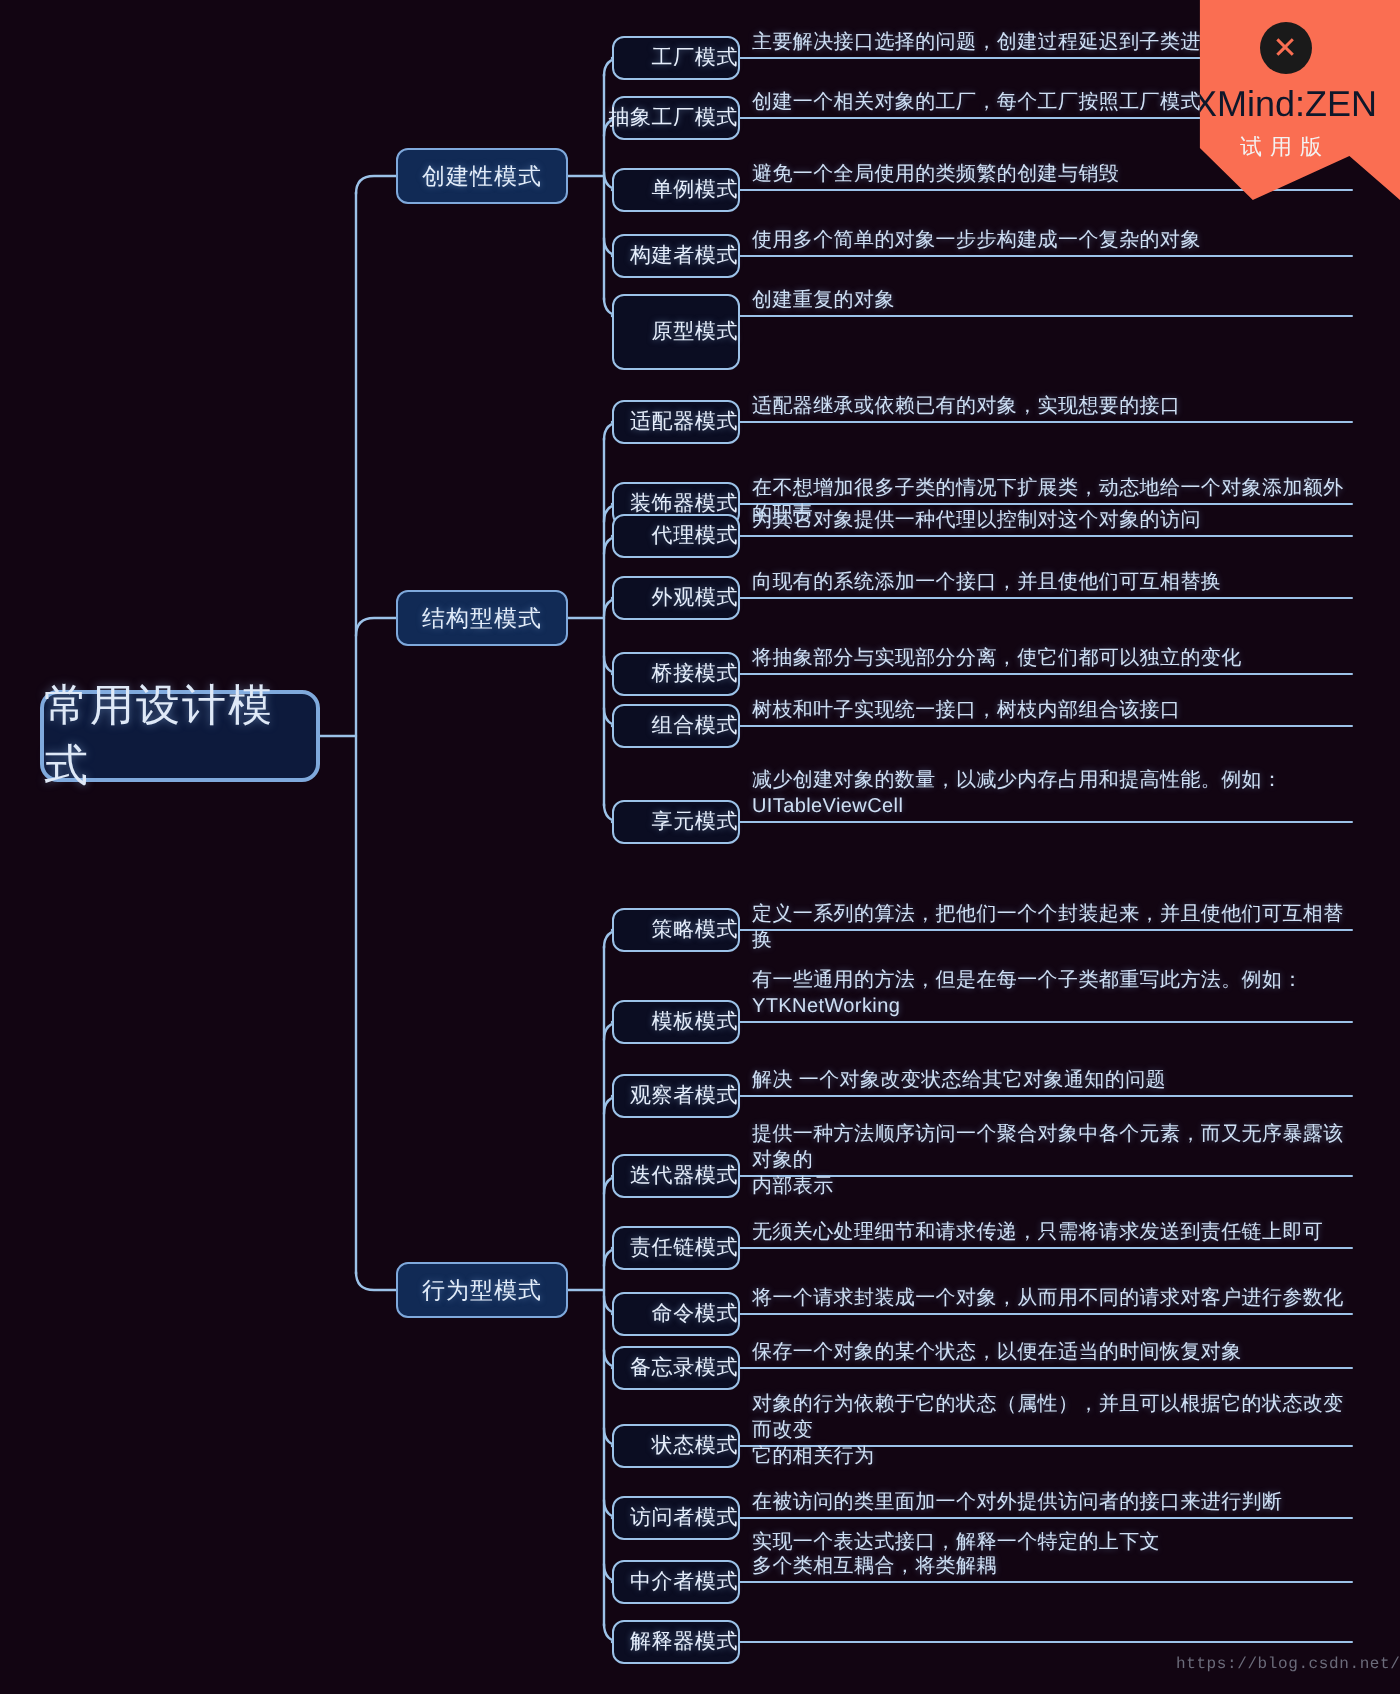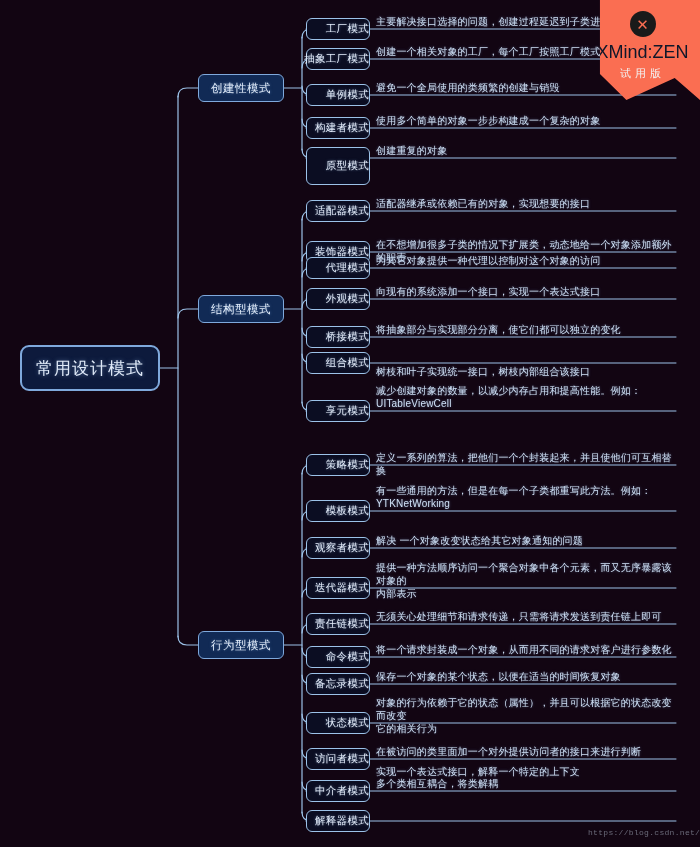--- a/index.html
+++ b/index.html
@@ -14,21 +14,21 @@
   svg.wires{position:absolute;left:0;top:0;width:700px;height:847px;pointer-events:none;}
 
   
   .root-node{
     position:absolute;
     box-sizing:border-box;
     background:#0d1a3c;
     border:2px solid #7fa9dc;
     border-radius:9px;
     color:#dfe9f7;
-    font-size:17px;
+    font-size:22px;
     letter-spacing:1px;
     display:flex;align-items:center;justify-content:center;
     text-shadow:0 0 4px rgba(150,190,240,.55);
   }
 
   
   .branch-node{
     position:absolute;
     box-sizing:border-box;
     background:#122category;
@@ -205,29 +205,29 @@
         <span>装饰器模式</span>
       </div>
       <div class="desc" style="left: 376px; top: 238px; max-width: 300px;">在不想增加很多子类的情况下扩展类，动态地给一个对象添加额外的职责</div>
       <div class="leaf-node" style="left: 306px; top: 257px; width: 64px; height: 22px;">
         <span>代理模式</span>
       </div>
       <div class="desc" style="left: 376px; top: 254px; max-width: 300px;">为其它对象提供一种代理以控制对这个对象的访问</div>
       <div class="leaf-node" style="left: 306px; top: 288px; width: 64px; height: 22px;">
         <span>外观模式</span>
       </div>
-      <div class="desc" style="left: 376px; top: 285px; max-width: 300px;">向现有的系统添加一个接口，实现一个表达式接口</div>
+      <div class="desc" style="left: 376px; top: 285px; max-width: 300px;">向现有的系统添加一个接口，并且使他们可互相替换</div>
       <div class="leaf-node" style="left: 306px; top: 326px; width: 64px; height: 22px;">
         <span>桥接模式</span>
       </div>
       <div class="desc" style="left: 376px; top: 323px; max-width: 300px;">将抽象部分与实现部分分离，使它们都可以独立的变化</div>
       <div class="leaf-node" style="left: 306px; top: 352px; width: 64px; height: 22px;">
         <span>组合模式</span>
       </div>
-      <div class="desc" style="left: 376px; top: 365px; max-width: 300px;">树枝和叶子实现统一接口，树枝内部组合该接口</div>
+      <div class="desc" style="left: 376px; top: 349px; max-width: 300px;">树枝和叶子实现统一接口，树枝内部组合该接口</div>
       <div class="leaf-node" style="left: 306px; top: 400px; width: 64px; height: 22px;">
         <span>享元模式</span>
       </div>
       <div class="desc" style="left: 376px; top: 384px; max-width: 300px;">减少创建对象的数量，以减少内存占用和提高性能。例如：
 UITableViewCell</div>
       <div class="branch-node" style="left: 198px; top: 631px; width: 86px; height: 28px;">
         <span>行为型模式</span>
       </div>
       <div class="leaf-node" style="left: 306px; top: 454px; width: 64px; height: 22px;">
         <span>策略模式</span>

